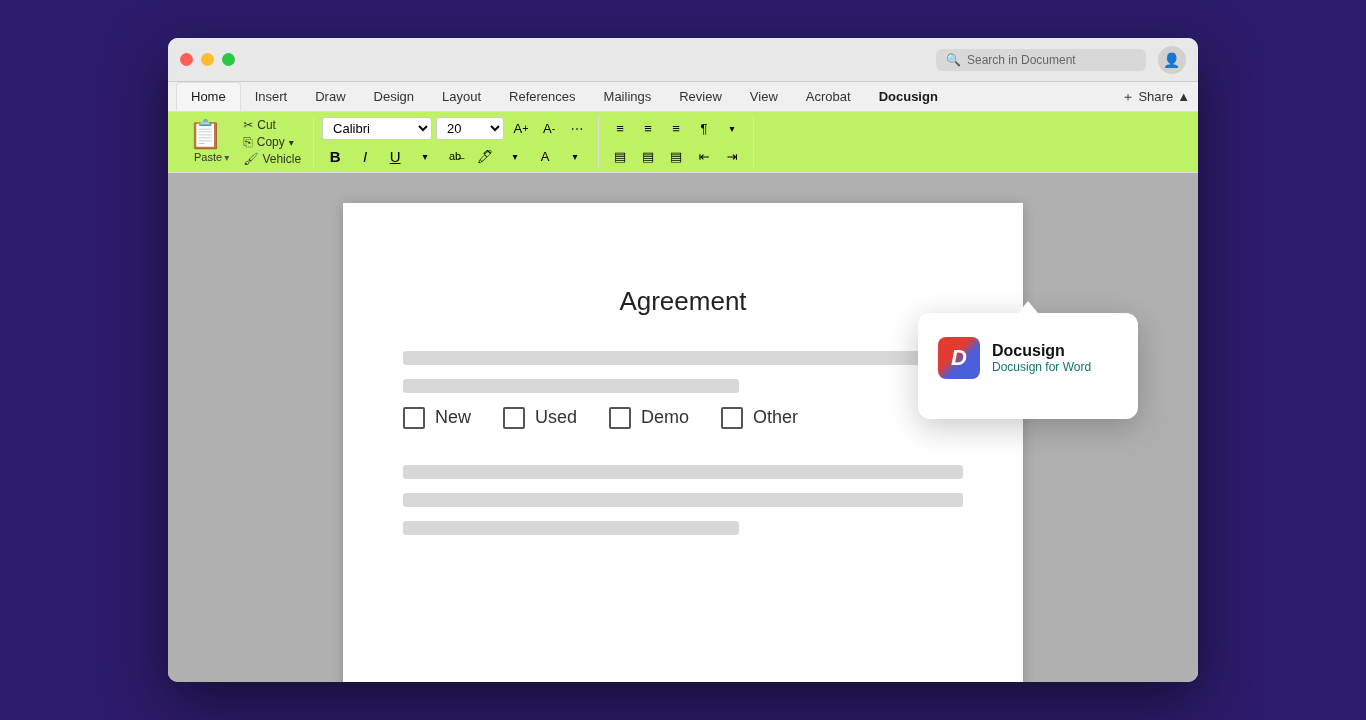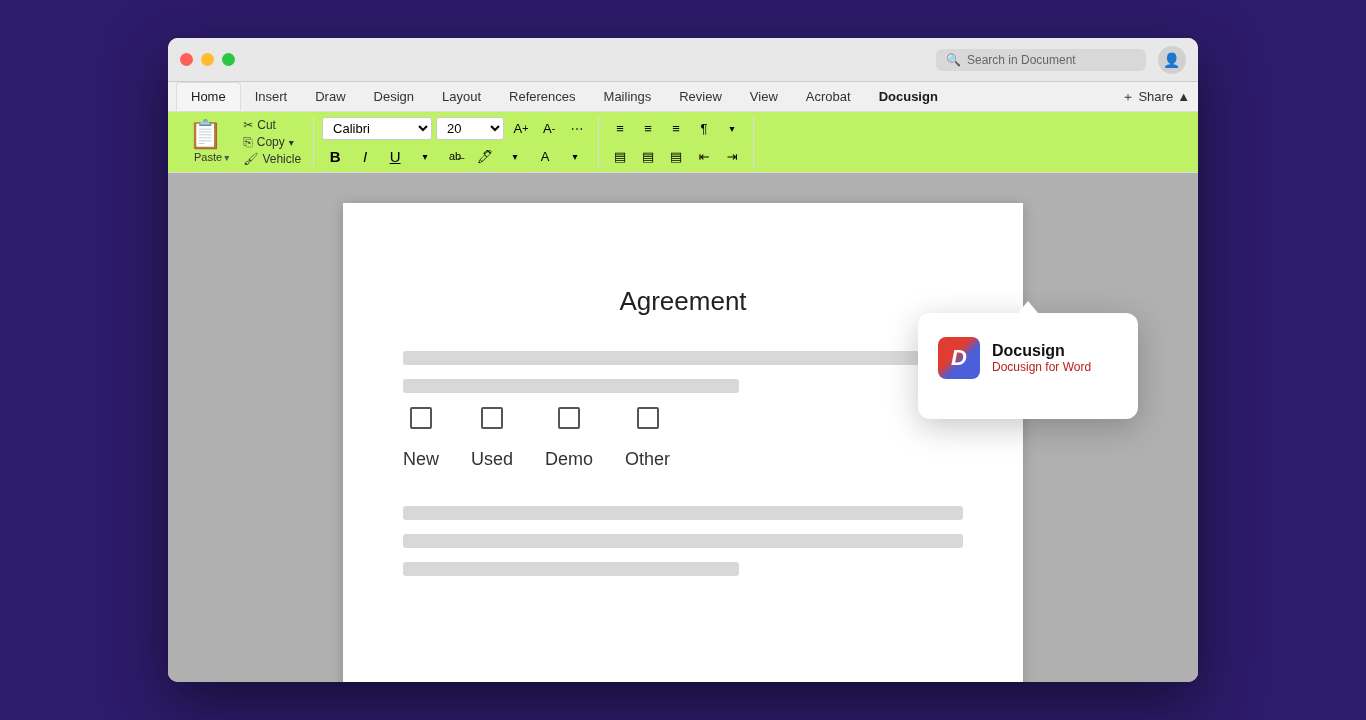--- a/index.html
+++ b/index.html
@@ -280,22 +280,21 @@
     }
     .checkbox-row {
       display: flex;
       align-items: center;
       gap: 32px;
       margin-top: 8px;
     }
     .checkbox-item {
       display: flex;
       align-items: center;
-      gap: 20px;
-      flex-direction: column;
+      gap: 10px;
     }
     .checkbox-box {
       width: 22px;
       height: 22px;
       border: 2px solid #555;
       border-radius: 2px;
       background: white;
       flex-shrink: 0;
     }
     .checkbox-label {
@@ -354,21 +353,21 @@
       flex-shrink: 0;
     }
     .popup-title-block {}
     .popup-app-name {
       font-size: 16px;
       font-weight: 700;
       color: #111;
     }
     .popup-app-sub {
       font-size: 12px;
-      color: #b91c1c;
+      color: #0f766e;
     }
     .got-it-btn {
       background: #3060e8;
       color: white;
       border: none;
       border-radius: 8px;
       padding: 14px 0;
       width: 100%;
       font-size: 16px;
       font-weight: 600;

